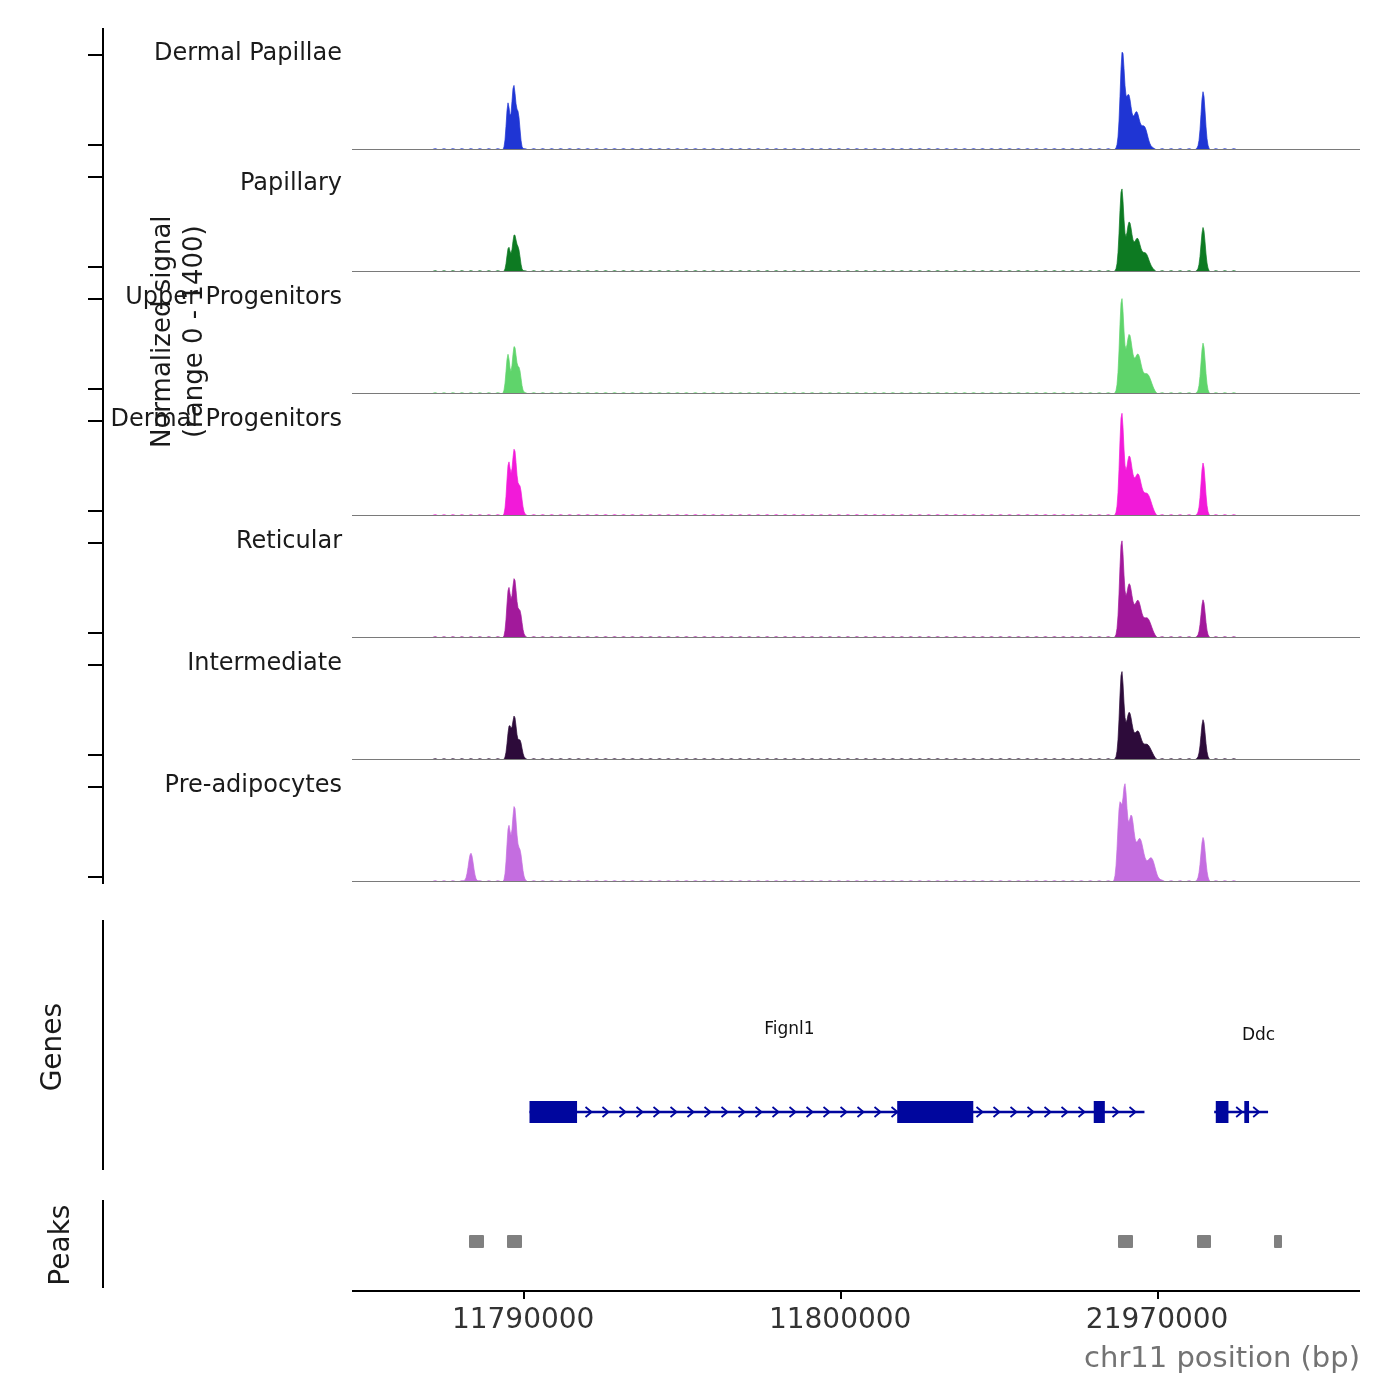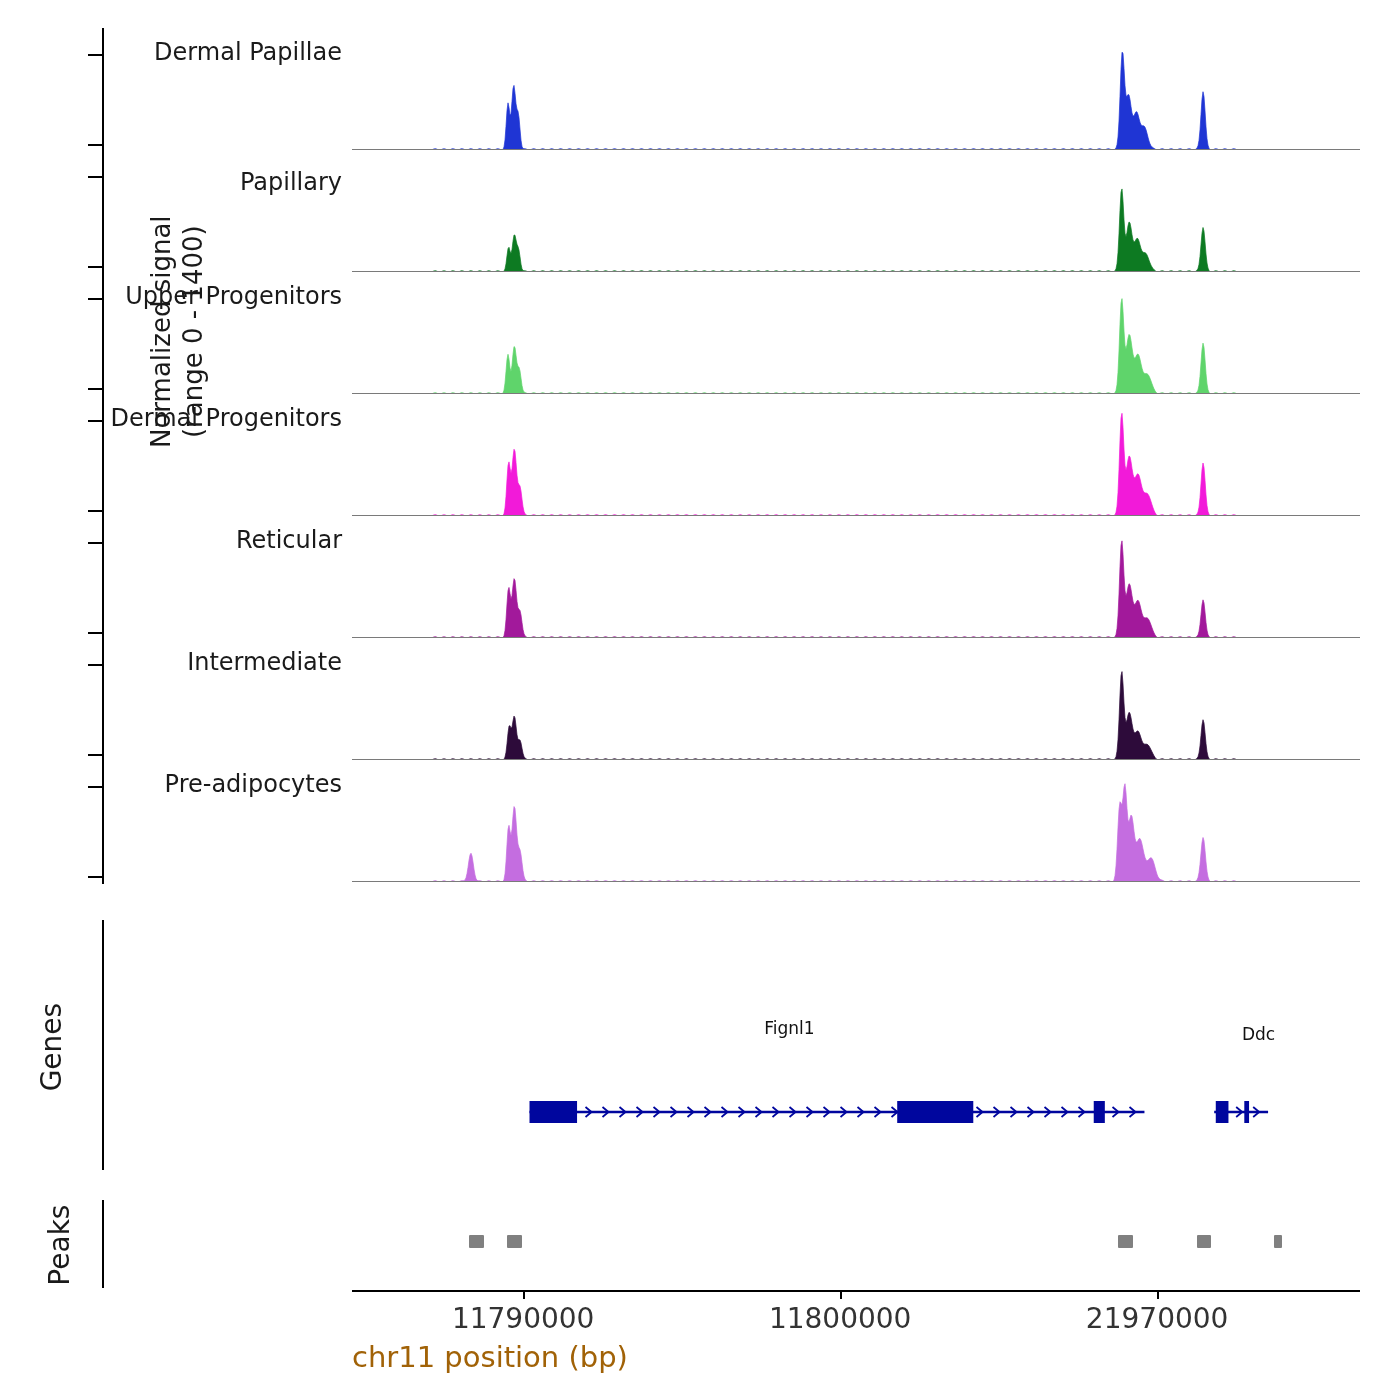--- a/index.html
+++ b/index.html
@@ -63,21 +63,21 @@
   
   #xaxis{position:absolute;left:352px;top:1290px;width:1008px;}
   #xaxis .axisline{position:absolute;left:0;top:0;width:100%;height:2px;background:#000;}
   #xaxis .xtick{position:absolute;top:0;width:2px;height:9px;background:#000;}
   #xaxis .xticklabel{
     position:absolute;top:12px;font-size:28px;color:#333;transform:translateX(-50%);
     white-space:nowrap;
   }
   #xtitle{
     position:absolute;left:352px;width:1008px;top:1340px;
-    text-align:left;font-size:29px;color:#a16207;
+    text-align:right;font-size:29px;color:#737373;
   }
 </style>
 </head>
 <body>
 
 <div id="root">
 
   <div class="spine" style="left:102px;top:28px;height:856px;"></div>
 
   <div class="ylabel">Normalized signal

